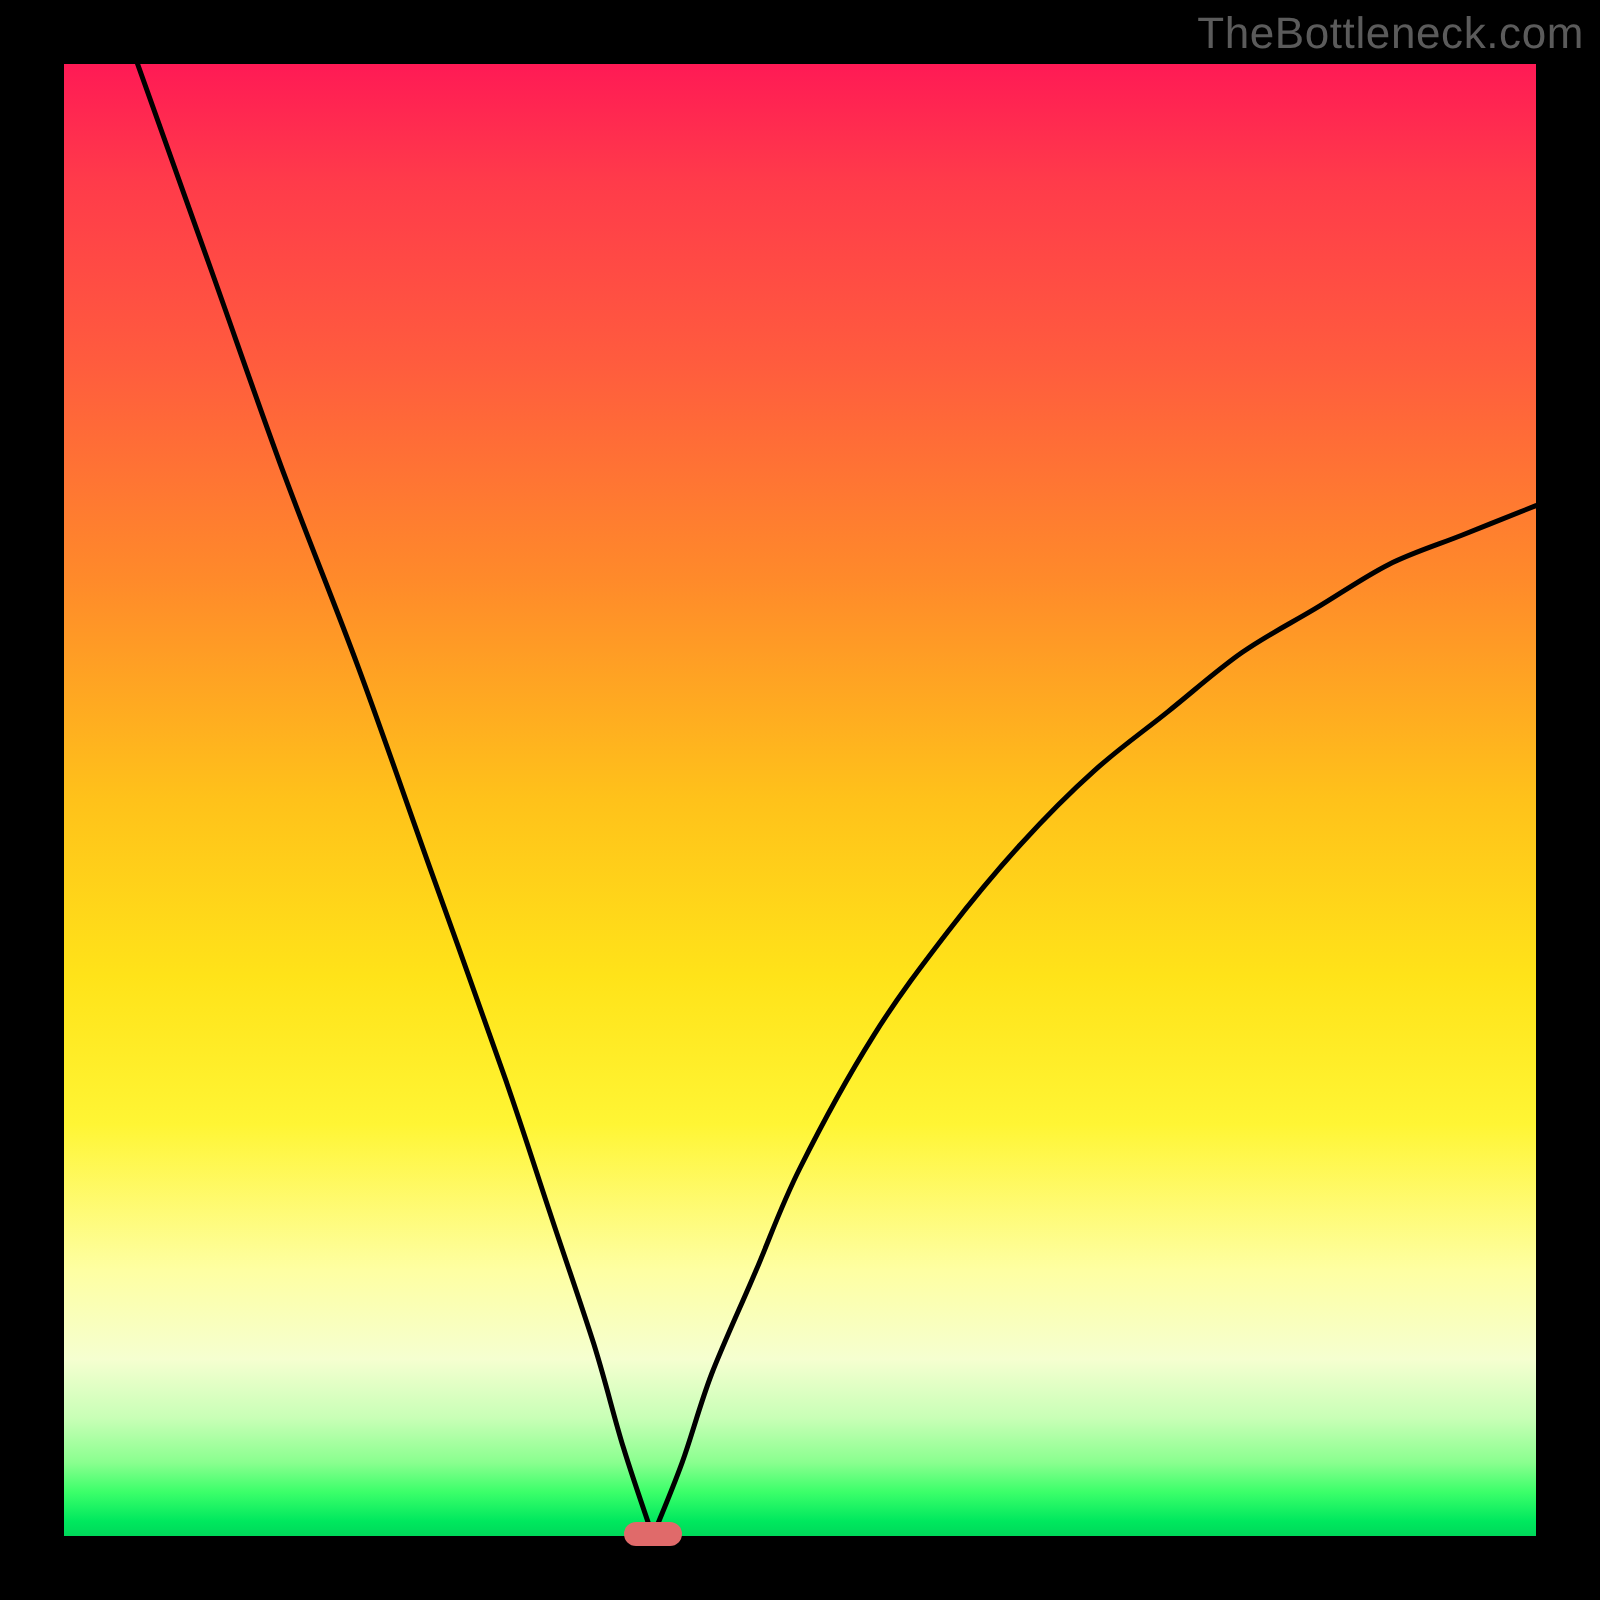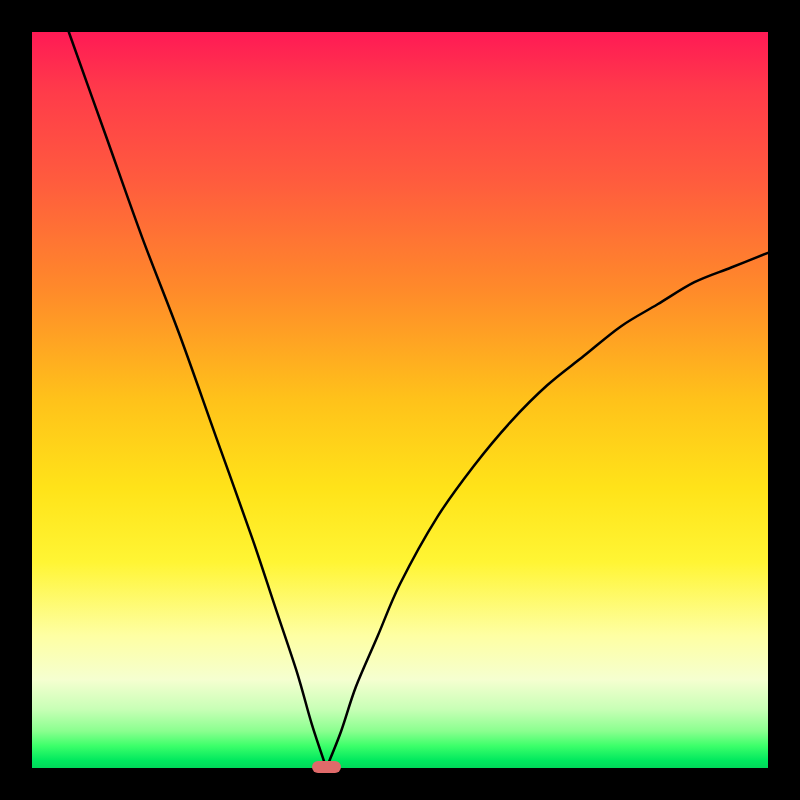--- a/index.html
+++ b/index.html
@@ -71,13 +71,14 @@
 <body>
 
 <div class="frame">
   <div class="plot-area">
     <svg class="curve" viewBox="0 0 736 736" preserveAspectRatio="none">
       <path fill="none" stroke="#000" stroke-width="2.5" stroke-linecap="round" d="M 36.8 0.0 C 42.9 17.2, 61.3 68.7, 73.6 103.0 C 85.9 137.4, 98.1 173.0, 110.4 206.1 C 122.7 239.2, 134.9 268.6, 147.2 301.8 C 159.5 334.9, 171.7 370.5, 184.0 404.8 C 196.3 439.1, 211.0 479.6, 220.8 507.8 C 230.6 536.1, 235.5 552.0, 242.9 574.1 C 250.2 596.2, 258.8 620.7, 265.0 640.3 C 271.1 659.9, 274.8 675.9, 279.7 691.8 C 284.6 707.8, 291.9 728.6, 294.4 736.0"></path>
       <path fill="none" stroke="#000" stroke-width="2.5" stroke-linecap="round" d="M 294.4 736.0 C 296.9 729.9, 304.2 712.7, 309.1 699.2 C 314.0 685.7, 317.7 671.0, 323.8 655.0 C 330.0 639.1, 338.6 620.7, 345.9 603.5 C 353.3 586.3, 358.2 571.6, 368.0 552.0 C 377.8 532.4, 392.5 505.4, 404.8 485.8 C 417.1 466.1, 429.3 450.2, 441.6 434.2 C 453.9 418.3, 466.1 403.6, 478.4 390.1 C 490.7 376.6, 502.9 364.3, 515.2 353.3 C 527.5 342.2, 539.7 333.7, 552.0 323.8 C 564.3 314.0, 576.5 303.0, 588.8 294.4 C 601.1 285.8, 613.3 279.7, 625.6 272.3 C 637.9 265.0, 650.1 256.4, 662.4 250.2 C 674.7 244.1, 686.9 240.4, 699.2 235.5 C 711.5 230.6, 729.9 223.3, 736.0 220.8"></path>
     </svg>
     <div class="marker" style="width: 29.44px; height: 11.04px; left: 279.68px; top: 729.48px; background: rgb(224, 106, 106);"></div>
   </div>
+  <div class="watermark">TheBottleneck.com</div>
 </div>
 
 </body></html>

